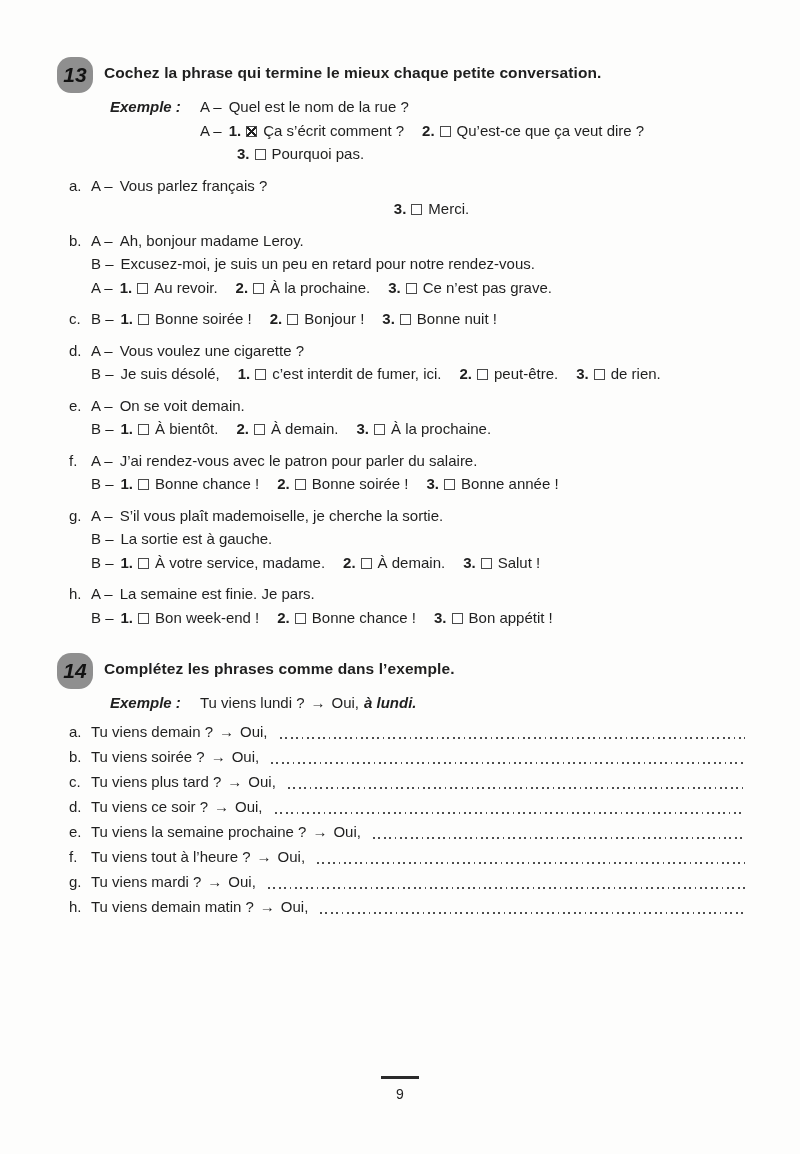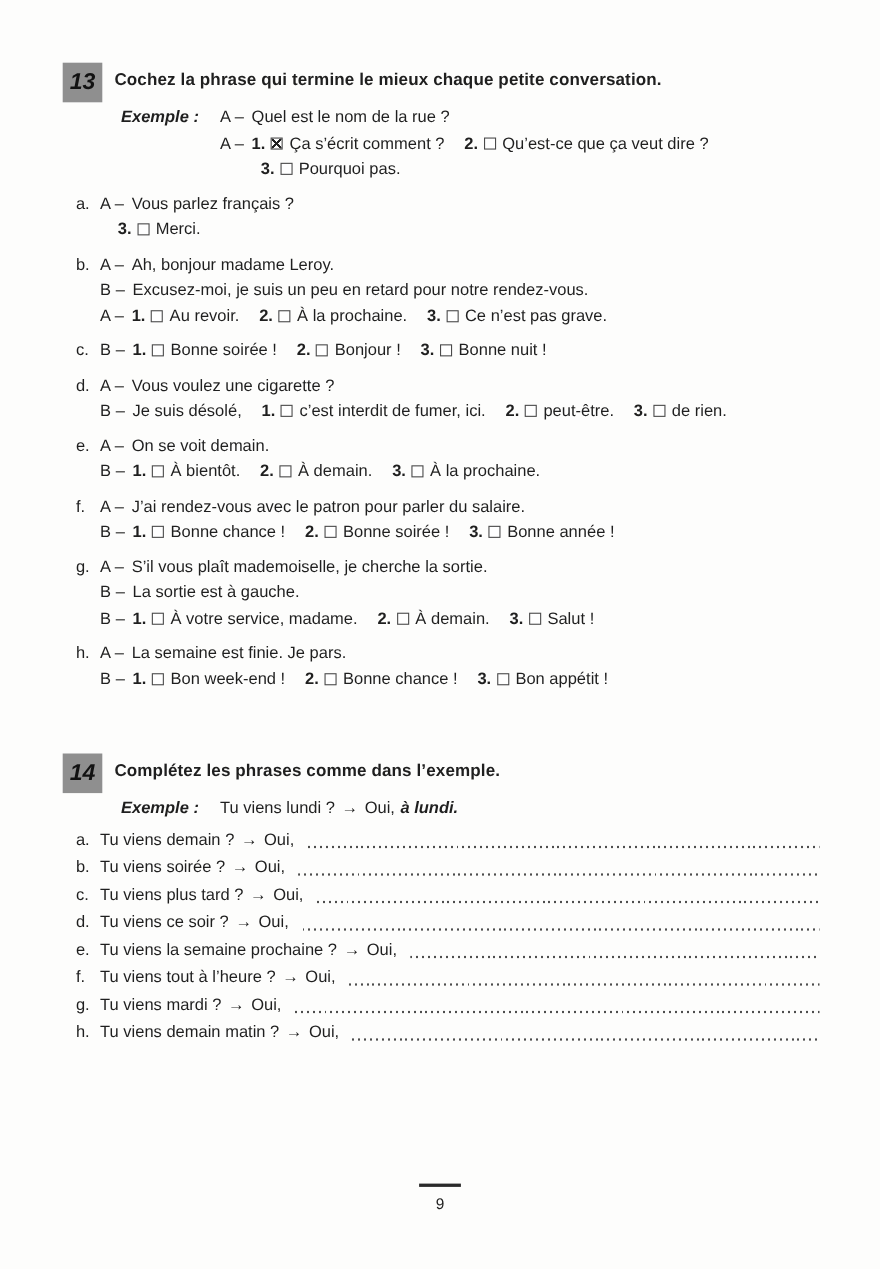--- a/index.html
+++ b/index.html
@@ -15,32 +15,33 @@
   .page { padding: 57px 55px 0 57px; }
 
   
   .ex-header { display: flex; align-items: flex-start; margin-bottom: 2px; }
   .badge {
     width: 36px; height: 36px; flex: none;
     background: #8f8f8f;
     display: flex; align-items: center; justify-content: center;
     font-style: italic; font-weight: 700; font-size: 21px; color: #121212;
     transform: none;
+    border-radius: 14px;
   }
   .ex-title { font-weight: 700; font-size: 15.5px; padding: 7px 0 0 11px; letter-spacing: 0.1px; }
 
   
   .example { display: flex; margin-left: 53px; }
   .example-label { width: 90px; flex: none; font-style: italic; font-weight: 700; line-height: 23.5px; }
   .example-lines { flex: 1; }
 
   
   .conv-line { line-height: 23.5px; white-space: nowrap; }
   .ind-ex { margin-left: 37px; }
-  .ind-item { margin-left: 16px; }
+  .ind-item { margin-left: 27px; text-align: center; }
   .speaker { margin-right: 7px; }
   .opt { margin-left: 18px; white-space: nowrap; }
   .speaker + .opt, .conv-line > .opt:first-child { margin-left: 0; }
   .num { font-weight: 700; margin-right: 5px; }
   .cb {
     display: inline-block; width: 11px; height: 11px;
     border: 1px solid #4a4a4a; background: #fff;
     margin-right: 6px; vertical-align: -1px;
   }
   .cb.checked {
@@ -50,21 +51,21 @@
   }
   .otxt { }
 
   
   .items13 { margin-left: 12px; margin-top: 8px; }
   .conv-item { display: flex; margin-bottom: 8px; }
   .letter { width: 22px; flex: none; line-height: 23.5px; }
   .lines { flex: 1; }
 
   
-  .section-14 { margin-top: 56px; }
+  .section-14 { margin-top: 24px; }
   .example14 { display: flex; align-items: baseline; margin-left: 53px; line-height: 24px; }
   .example14 .example-label { line-height: 24px; }
   .arrow { margin: 0 6px; }
   .oui { margin-right: 5px; }
   .hl { font-weight: 700; font-style: italic; }
   .items14 { margin-left: 12px; margin-top: 5px; }
   .fill-row { display: flex; align-items: baseline; line-height: 24px; margin-bottom: 1px; }
   .fill-row .letter { line-height: 24px; }
   .dots {
     flex: 1; height: 2px; align-self: flex-end;

